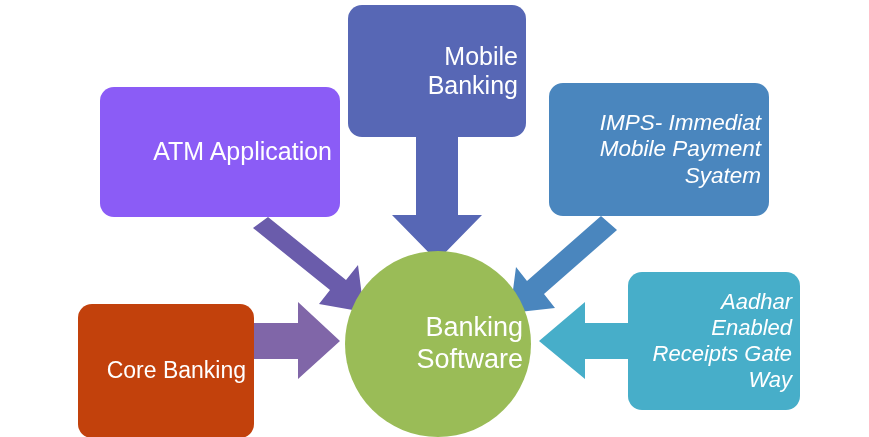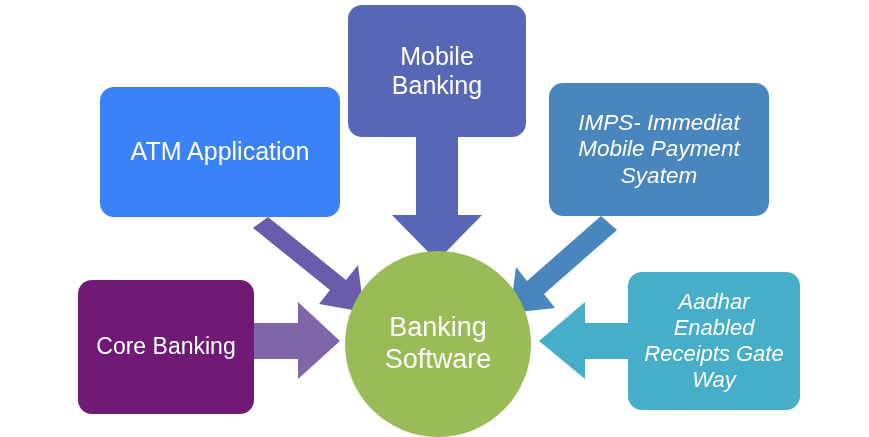--- a/index.html
+++ b/index.html
@@ -14,21 +14,21 @@
     background: #ffffff;
     overflow: hidden;
     font-family: "Liberation Sans", sans-serif;
   }
   .node {
     position: absolute;
     box-sizing: border-box;
     display: flex;
     align-items: center;
     justify-content: center;
-    text-align: center;
+    text-align: right;
     color: #ffffff;
     line-height: 1.18;
     padding: 12px 8px;
     -webkit-font-smoothing: antialiased;
   }
   .box {
     border-radius: 14px;
   }
   .circle {
     border-radius: 50%;
@@ -84,36 +84,36 @@
 
     <polygon fill="#5767b5" points="416,137 458,137 458,215 482,215 437,261 392,215 416,215"></polygon>
 
     <polygon fill="#4a86be" points="601,216 617,230 544,294 555,308 510,313 516,267 527,281"></polygon>
 
     <polygon fill="#8066a8" points="254,323 298,323 298,302 340,341 298,379 298,359 254,359"></polygon>
 
     <polygon fill="#47aec9" points="628,323 585,323 585,302 539,341 585,379 585,359 628,359"></polygon>
   </svg>
 
-  <div class="node box" id="node-atm" style="background:#3b82f6;">
+  <div class="node box" id="node-atm" style="background:#8b5cf6;">
     <span class="label">ATM Application</span>
   </div>
 
   <div class="node box" id="node-mobile" style="background:#5767b5;">
     <span class="label">Mobile
 Banking</span>
   </div>
 
   <div class="node box" id="node-imps" style="background:#4a86be;font-style:italic;">
     <span class="label">IMPS- Immediat
 Mobile Payment
 Syatem</span>
   </div>
 
-  <div class="node box" id="node-core" style="background:#701a75;">
+  <div class="node box" id="node-core" style="background:#c2410c;margin-top:24px;">
     <span class="label">Core Banking</span>
   </div>
 
   <div class="node box" id="node-aadhar" style="background:#47aec9;">
     <span class="label">Aadhar
 Enabled
 Receipts Gate
 Way</span>
   </div>
 

